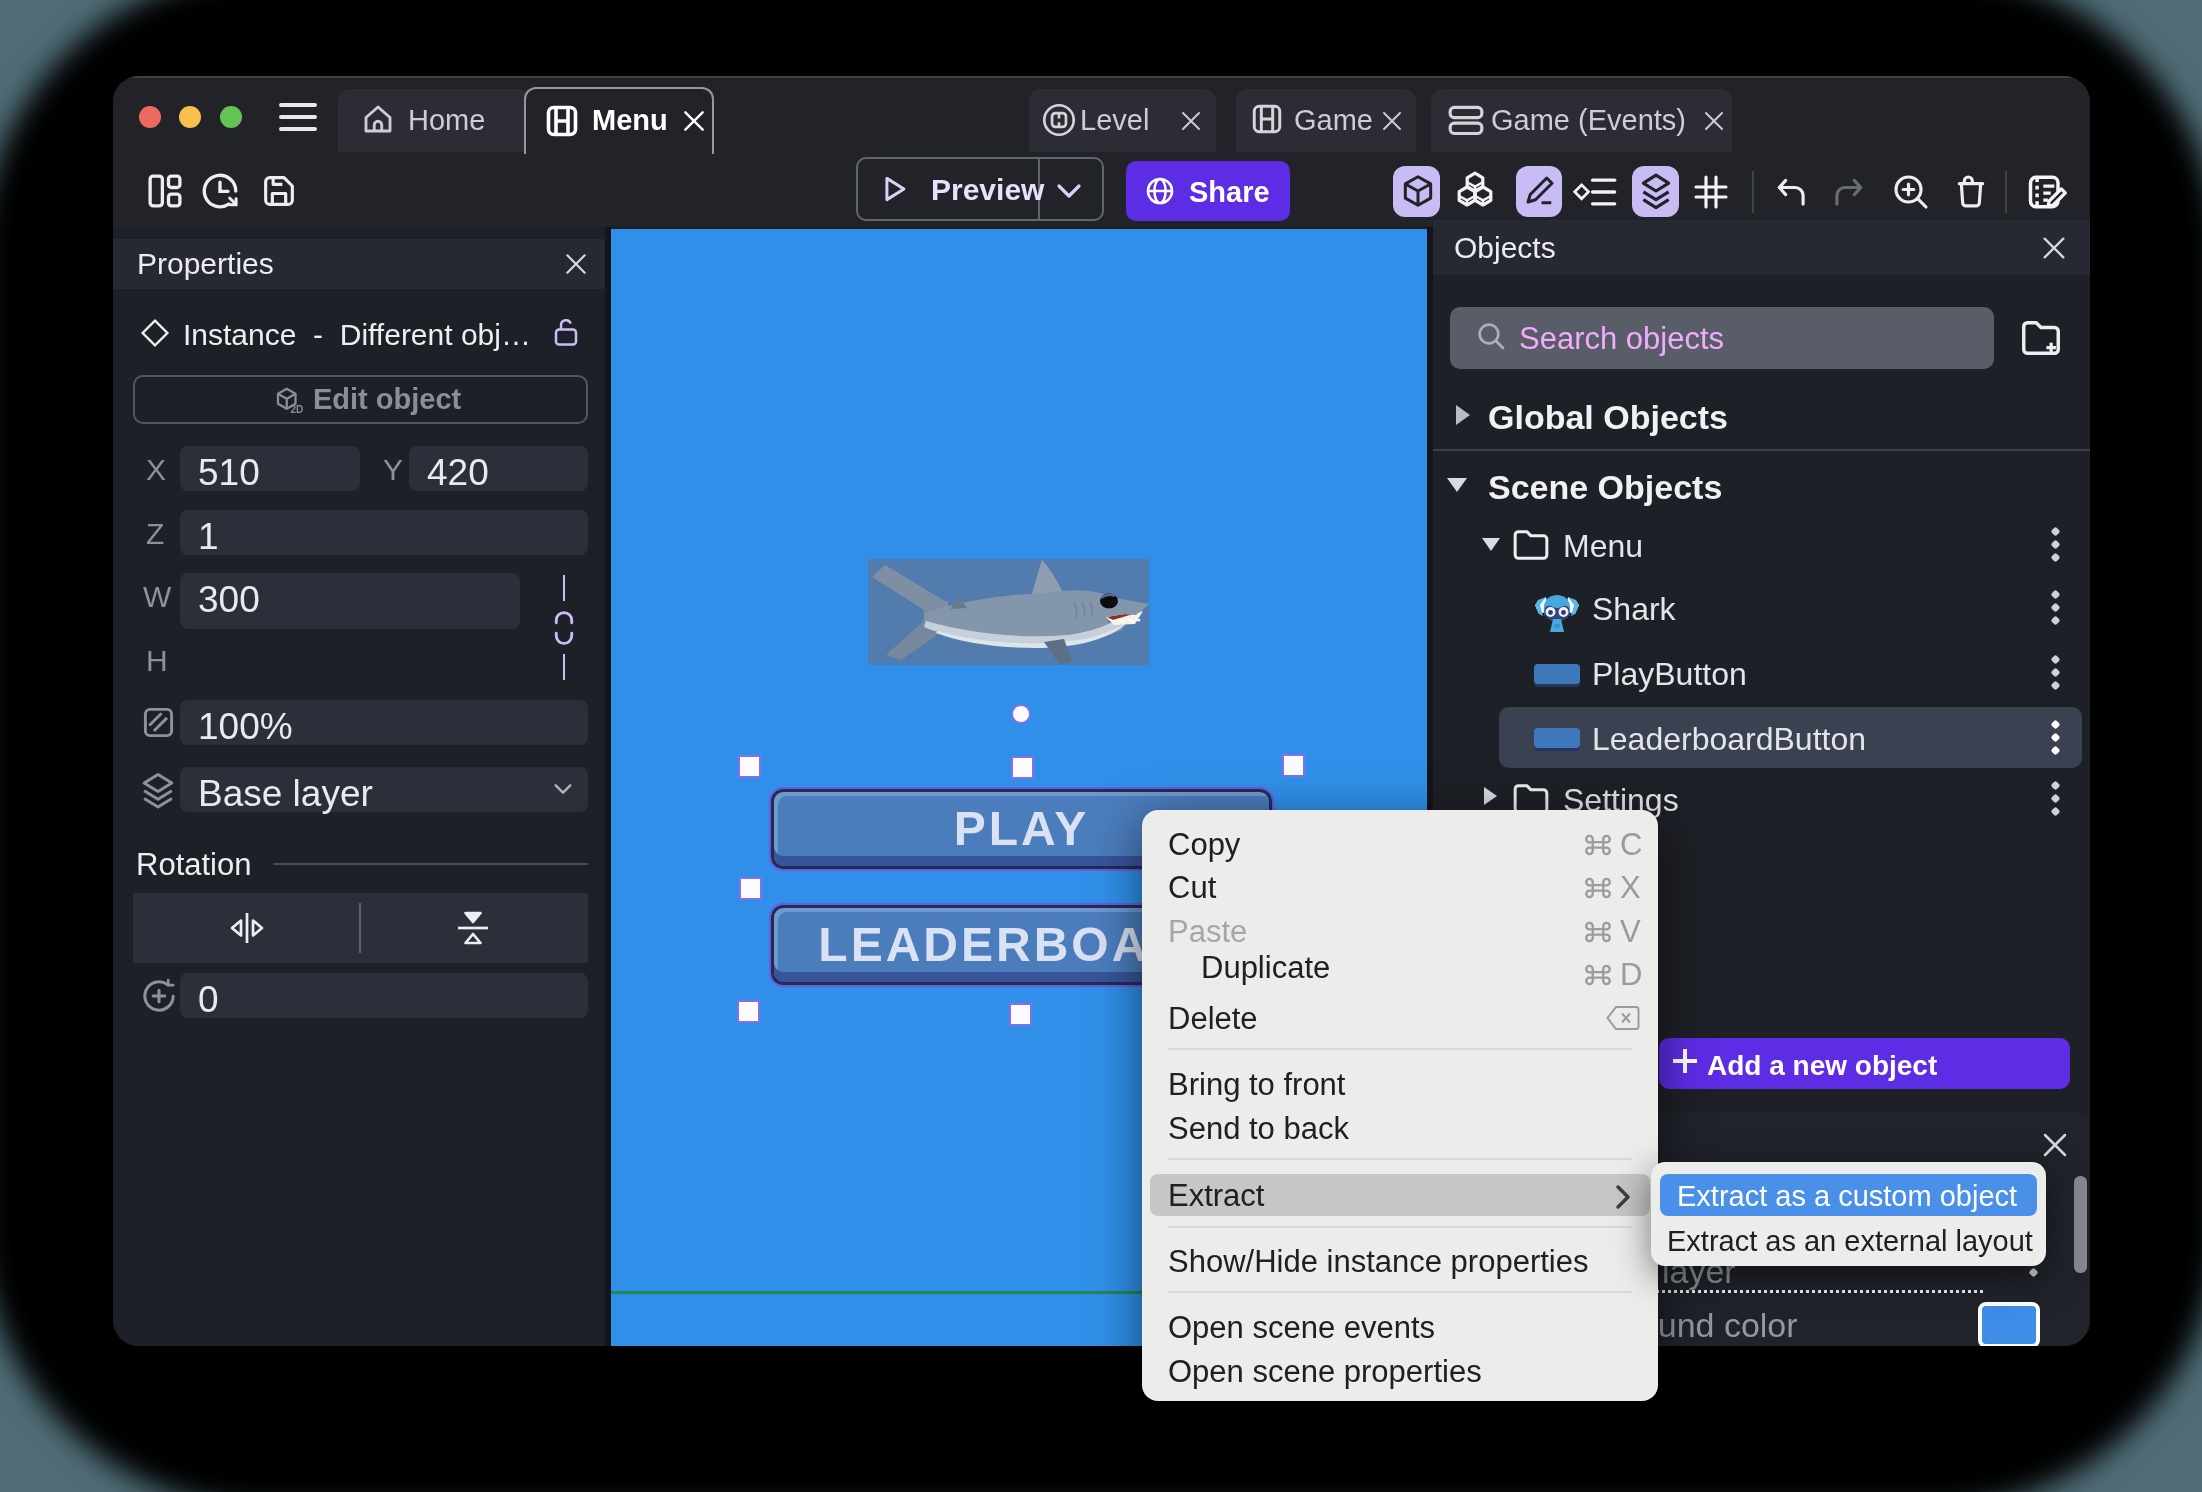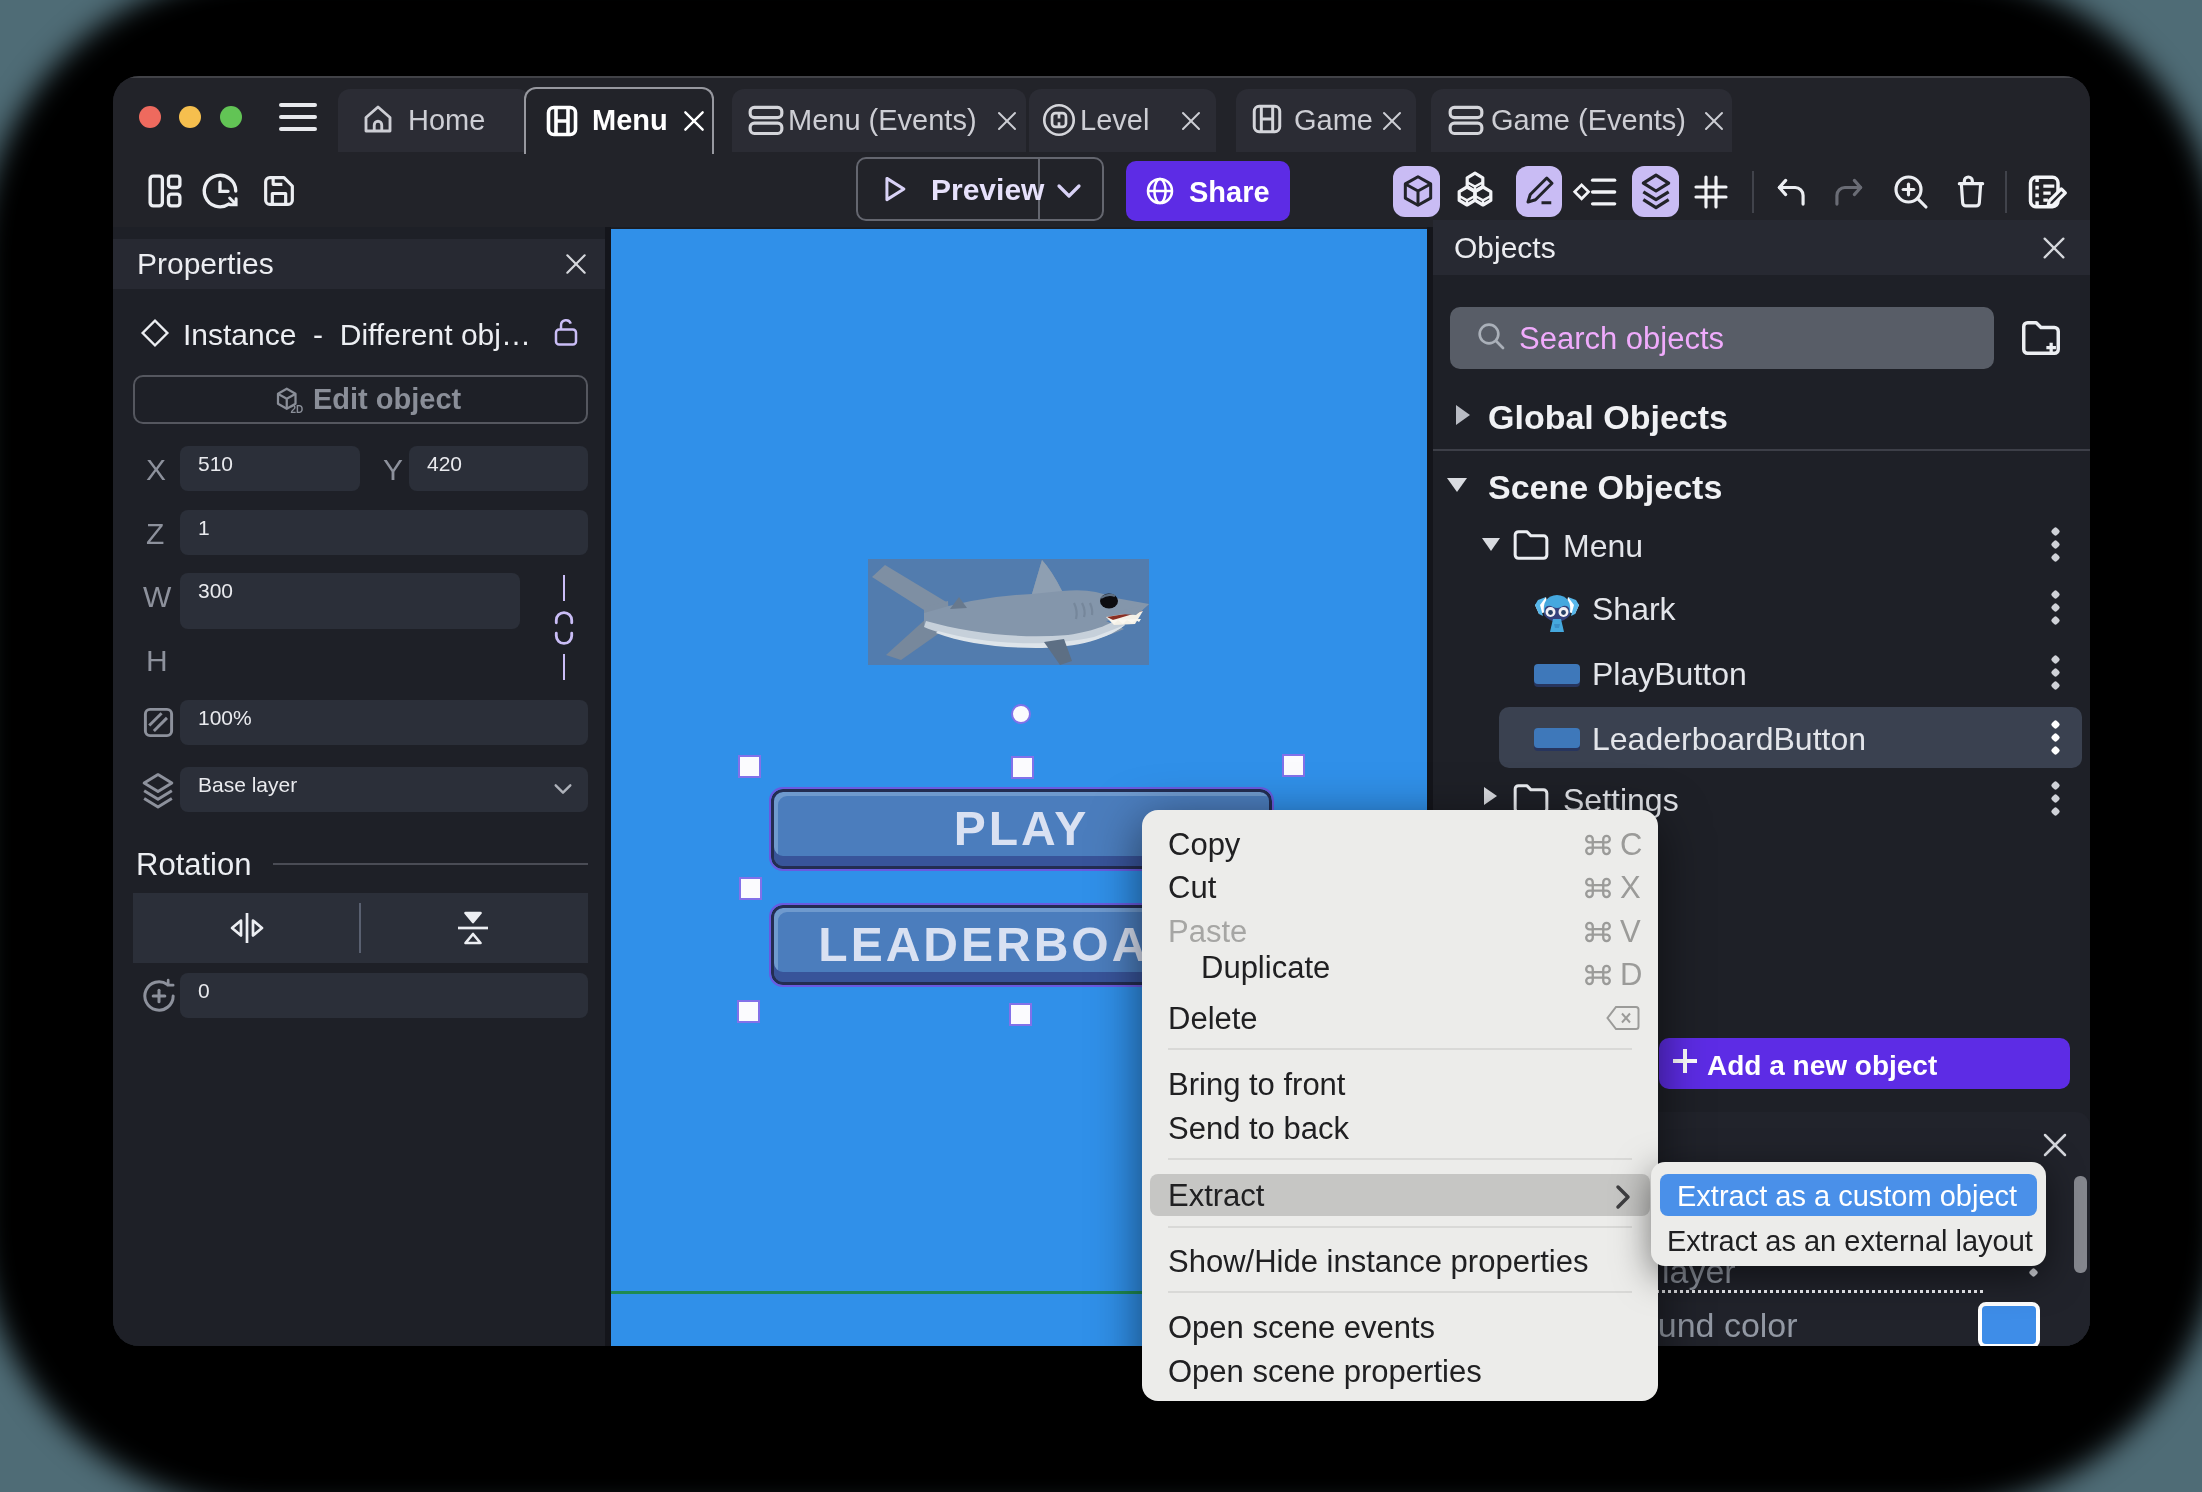--- a/index.html
+++ b/index.html
@@ -11,21 +11,21 @@
   background:#1b1d23; border-radius:26px; overflow:hidden;
   z-index:5;
 }
 #head { position:absolute; left:0; top:0; width:1977px; height:151px; background:#222329;
   box-shadow: inset 0 2px 0 rgba(255,255,255,.14); }
 .tl { position:absolute; top:30px; width:22px; height:22px; border-radius:50%; }
 .tab { position:absolute; top:13px; height:63px; background:#2b2c34; border-radius:12px 12px 0 0;
   color:#cdced4; font-size:29px; }
 .tab .lbl { position:absolute; top:15px; white-space:nowrap; }
 #tabsel { background:#222329; border:2px solid #97989f; border-bottom:none; top:11px; height:67px; z-index:2; color:#fff;}
-.field { position:absolute; background:#2b2f39; border-radius:8px; color:#e9eaee; font-size:21px; }
+.field { position:absolute; background:#2b2f39; border-radius:8px; color:#e9eaee; font-size:37px; }
 .field span { position:absolute; left:18px; top:6px; }
 .flbl { position:absolute; color:#8d919c; font-size:30px; }
 .phead { position:absolute; background:#272932; color:#ecedf1; font-size:30px; z-index:3;}
 .hndl { position:absolute; width:23px; height:23px; background:#fbfbfe; border:2px solid #8271e9; z-index:5;}
 .kdot { position:absolute; width:7px; height:7px; border-radius:2px; background:#cfd1d7; transform:rotate(45deg);}
 .trow { position:absolute; color:#e3e5ea; font-size:32px; white-space:nowrap;}
 .sect { position:absolute; color:#f0f1f4; font-size:34px; font-weight:bold; white-space:nowrap;}
 .tri { position:absolute; width:0; height:0; }
 #cmenu { position:absolute; left:1142px; top:810px; width:516px; height:591px;
   background:#ececea; border-radius:16px; box-shadow:0 12px 50px rgba(0,0,0,.55);
@@ -62,31 +62,20 @@
         <line x1="8" y1="3.5" x2="8" y2="20.5"></line>
         <line x1="16" y1="3.5" x2="16" y2="20.5"></line>
         <line x1="8" y1="12" x2="16" y2="12"></line>
       </svg>
     <span class="lbl" style="left:66px; font-weight:bold;">Menu</span>
     <svg style="left:155px; top:19px;" width="26" height="26" viewBox="0 0 24 24" stroke="#fff" stroke-width="2.2" stroke-linecap="round">
         <line x1="4" y1="4" x2="20" y2="20"></line>
         <line x1="20" y1="4" x2="4" y2="20"></line>
       </svg>
   </div>
-  <div class="tab" style="left:619px; width:294px;">
-    <svg style="left:15px; top:13px;" width="38" height="36" viewBox="0 0 24 22" fill="none" stroke="#d4d5da" stroke-width="2" stroke-linejoin="round">
-        <rect x="2" y="3" width="20" height="6.5" rx="2.6"></rect>
-        <rect x="2" y="13" width="20" height="6.5" rx="2.6"></rect>
-      </svg>
-    <span class="lbl" style="left:56px;">Menu (Events)</span>
-    <svg style="left:263px; top:20px;" width="24" height="24" viewBox="0 0 24 24" stroke="#cdced4" stroke-width="2" stroke-linecap="round">
-        <line x1="4" y1="4" x2="20" y2="20"></line>
-        <line x1="20" y1="4" x2="4" y2="20"></line>
-      </svg>
-  </div>
   <div class="tab" style="left:916px; width:187px;">
     <svg style="left:11px; top:12px;" width="38" height="38" viewBox="0 0 24 24" fill="none" stroke="#d4d5da" stroke-width="1.7">
         <circle cx="12" cy="12" r="9.3"></circle>
         <rect x="7.6" y="7.6" width="8.8" height="8.8" rx="2.2"></rect>
         <line x1="12" y1="7.6" x2="12" y2="11"></line>
         <line x1="12" y1="13.4" x2="12" y2="16.4"></line>
       </svg>
     <span class="lbl" style="left:51px;">Level</span>
     <svg style="left:150px; top:20px;" width="24" height="24" viewBox="0 0 24 24" stroke="#cdced4" stroke-width="2" stroke-linecap="round">
         <line x1="4" y1="4" x2="20" y2="20"></line>

